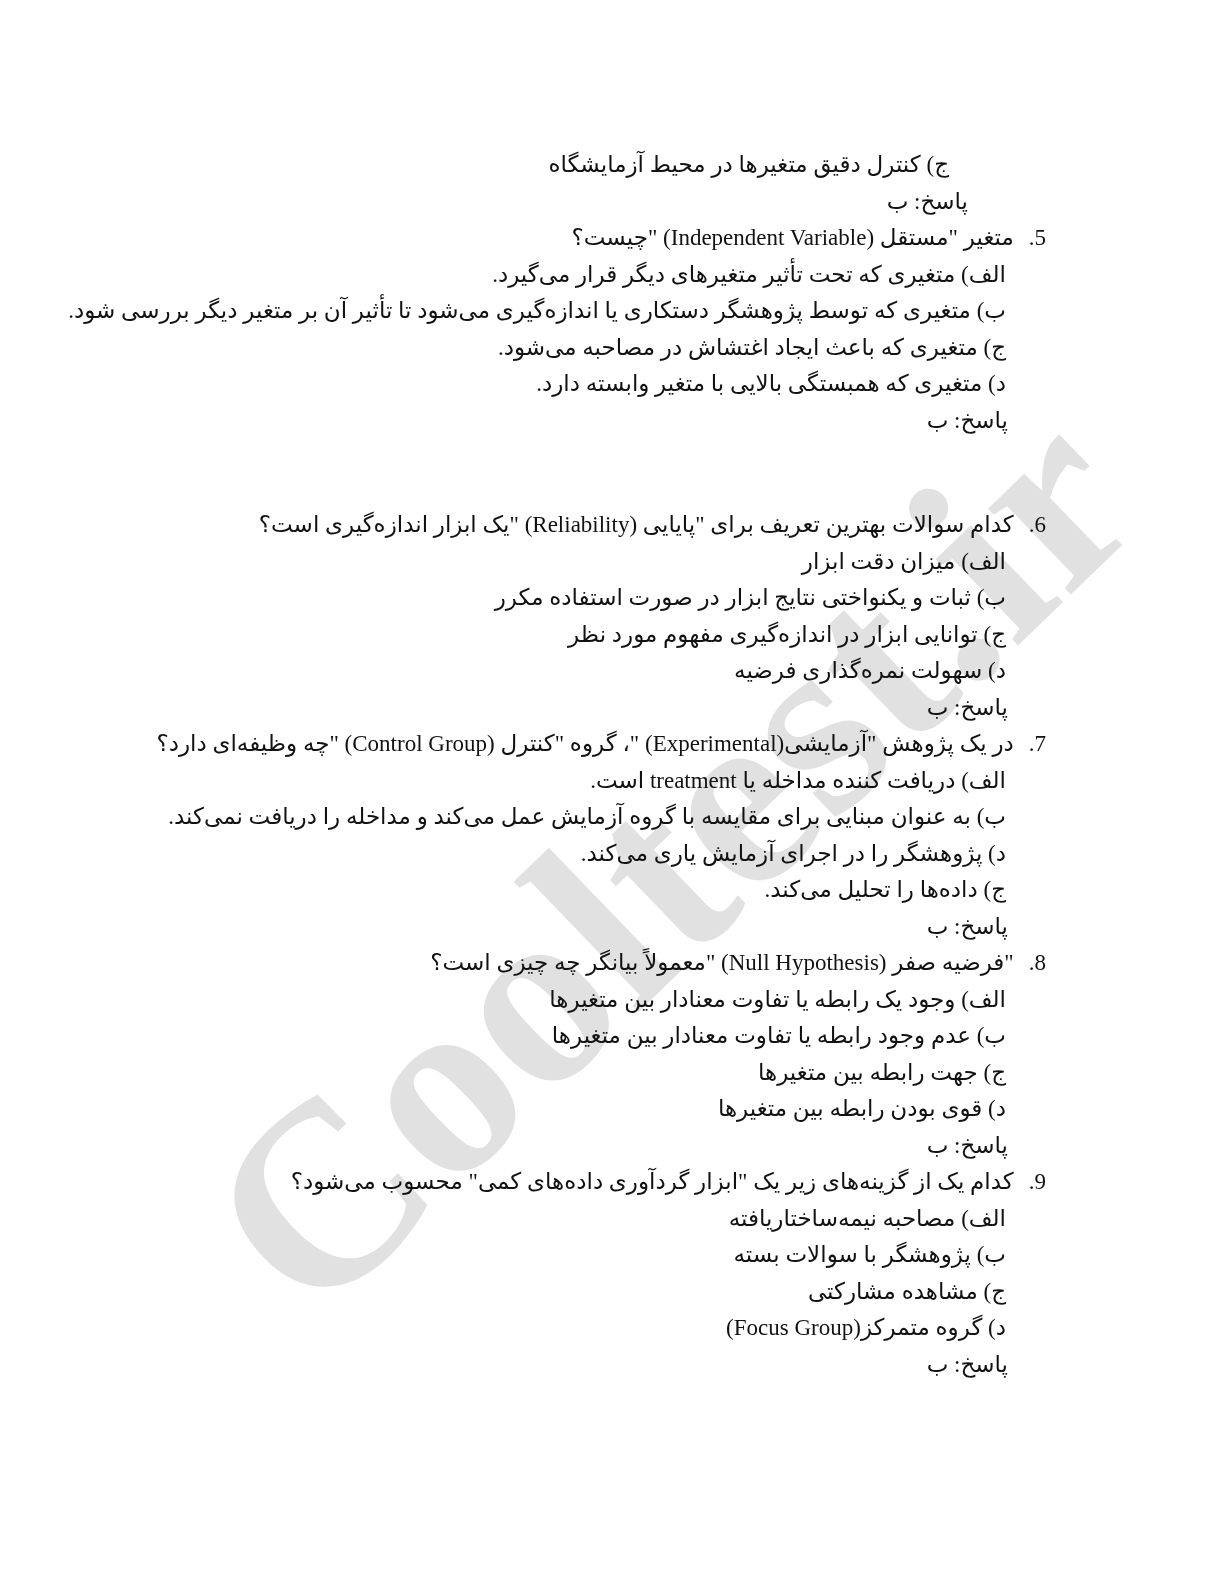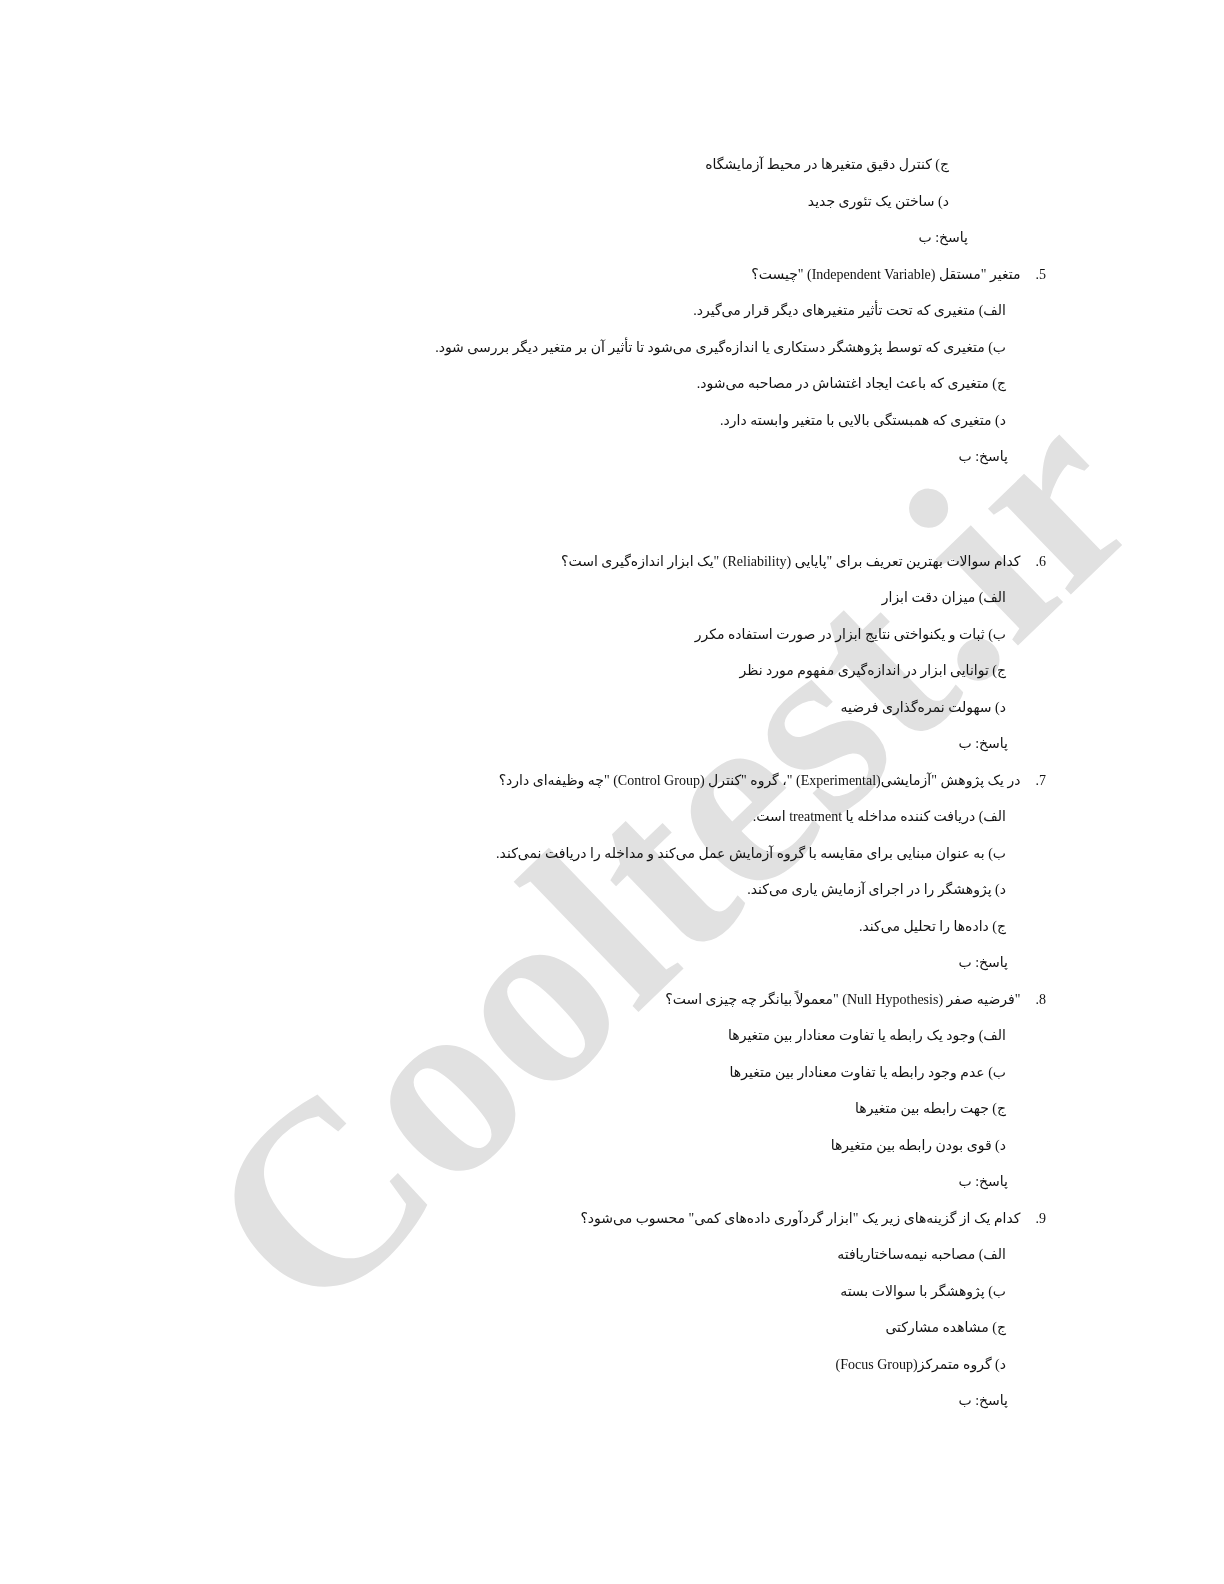--- a/index.html
+++ b/index.html
@@ -30,21 +30,21 @@
     user-select: none;
   }
   .content {
     position: absolute;
     top: 147px;
     right: 178px;
     width: 815px;
     direction: rtl;
     z-index: 1;
     color: #121212;
-    font-size: 14px;
+    font-size: 23px;
   }
   .line {
     line-height: 36.5px;
     white-space: nowrap;
   }
   .opt    { padding-right: 40px; }
   .answer { padding-right: 38px; font-weight: normal; }
   .deep .opt    { padding-right: 97px; }
   .deep .answer { padding-right: 78px; }
   .qnum { margin-left: 15px; }
@@ -52,21 +52,20 @@
 </style>
 </head>
 <body>
 
 <div class="watermark">Cooltest.ir</div>
 
 <div class="content">
 
   <div class="q deep">
     <div class="line opt">ج) کنترل دقیق متغیرها در محیط آزمایشگاه</div>
-    <div class="line opt">د) ساختن یک تئوری جدید</div>
     <div class="line answer">پاسخ: ب</div>
   </div>
 
   <div class="q">
     <div class="line q-line"><span class="qnum">5.</span><span>متغیر "مستقل (Independent Variable) "چیست؟</span></div>
     <div class="line opt">الف) متغیری که تحت تأثیر متغیرهای دیگر قرار می‌گیرد.</div>
     <div class="line opt">ب) متغیری که توسط پژوهشگر دستکاری یا اندازه‌گیری می‌شود تا تأثیر آن بر متغیر دیگر بررسی شود.</div>
     <div class="line opt">ج) متغیری که باعث ایجاد اغتشاش در مصاحبه می‌شود.</div>
     <div class="line opt">د) متغیری که همبستگی بالایی با متغیر وابسته دارد.</div>
     <div class="line answer">پاسخ: ب</div>

